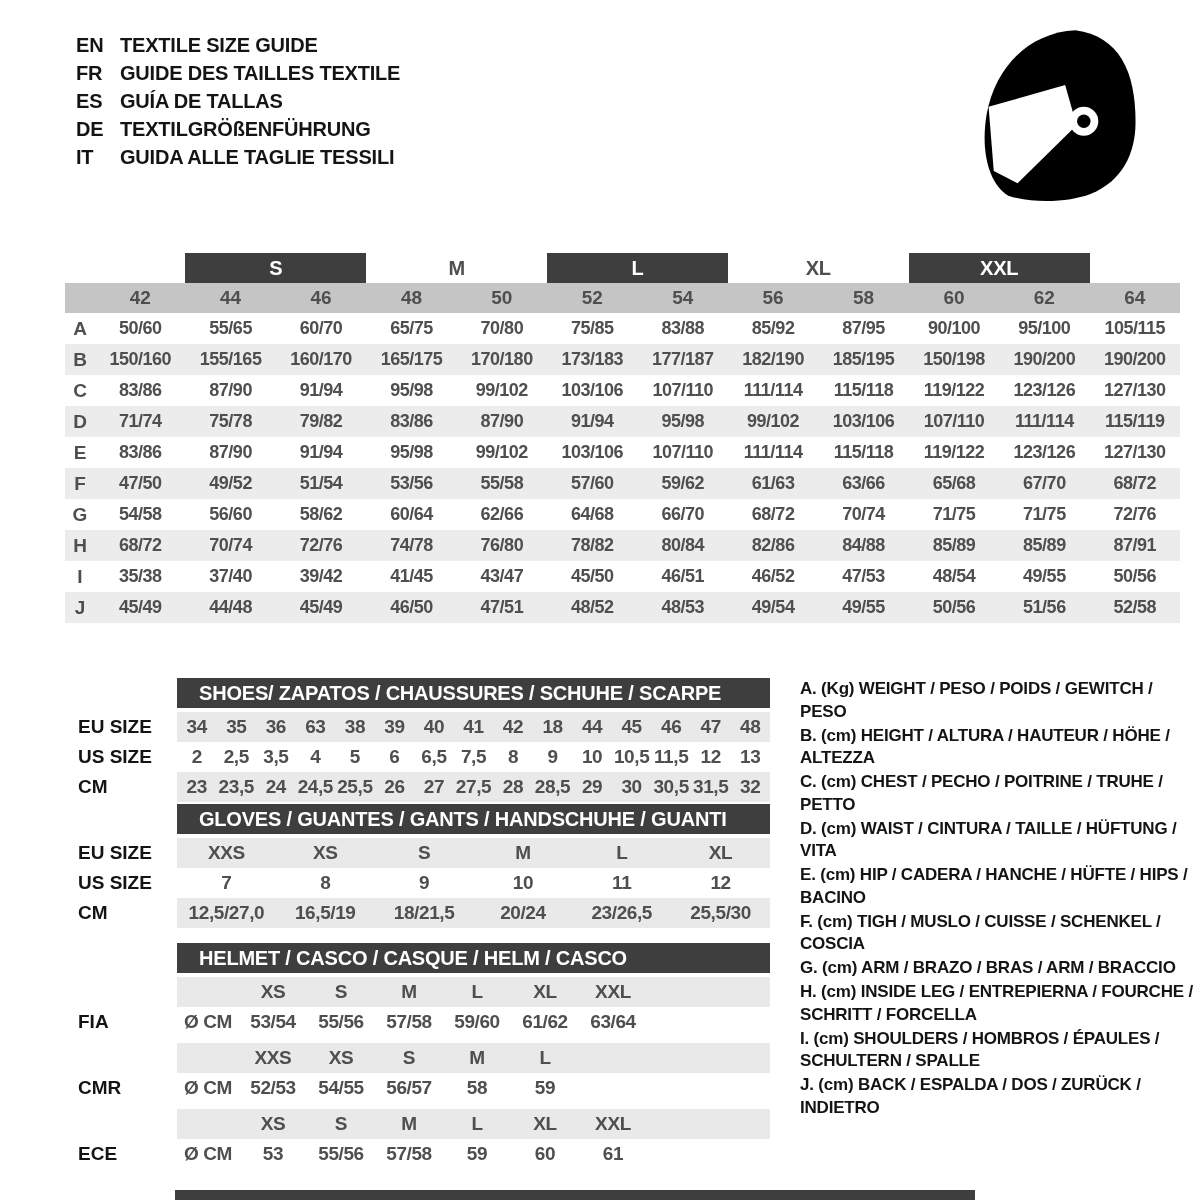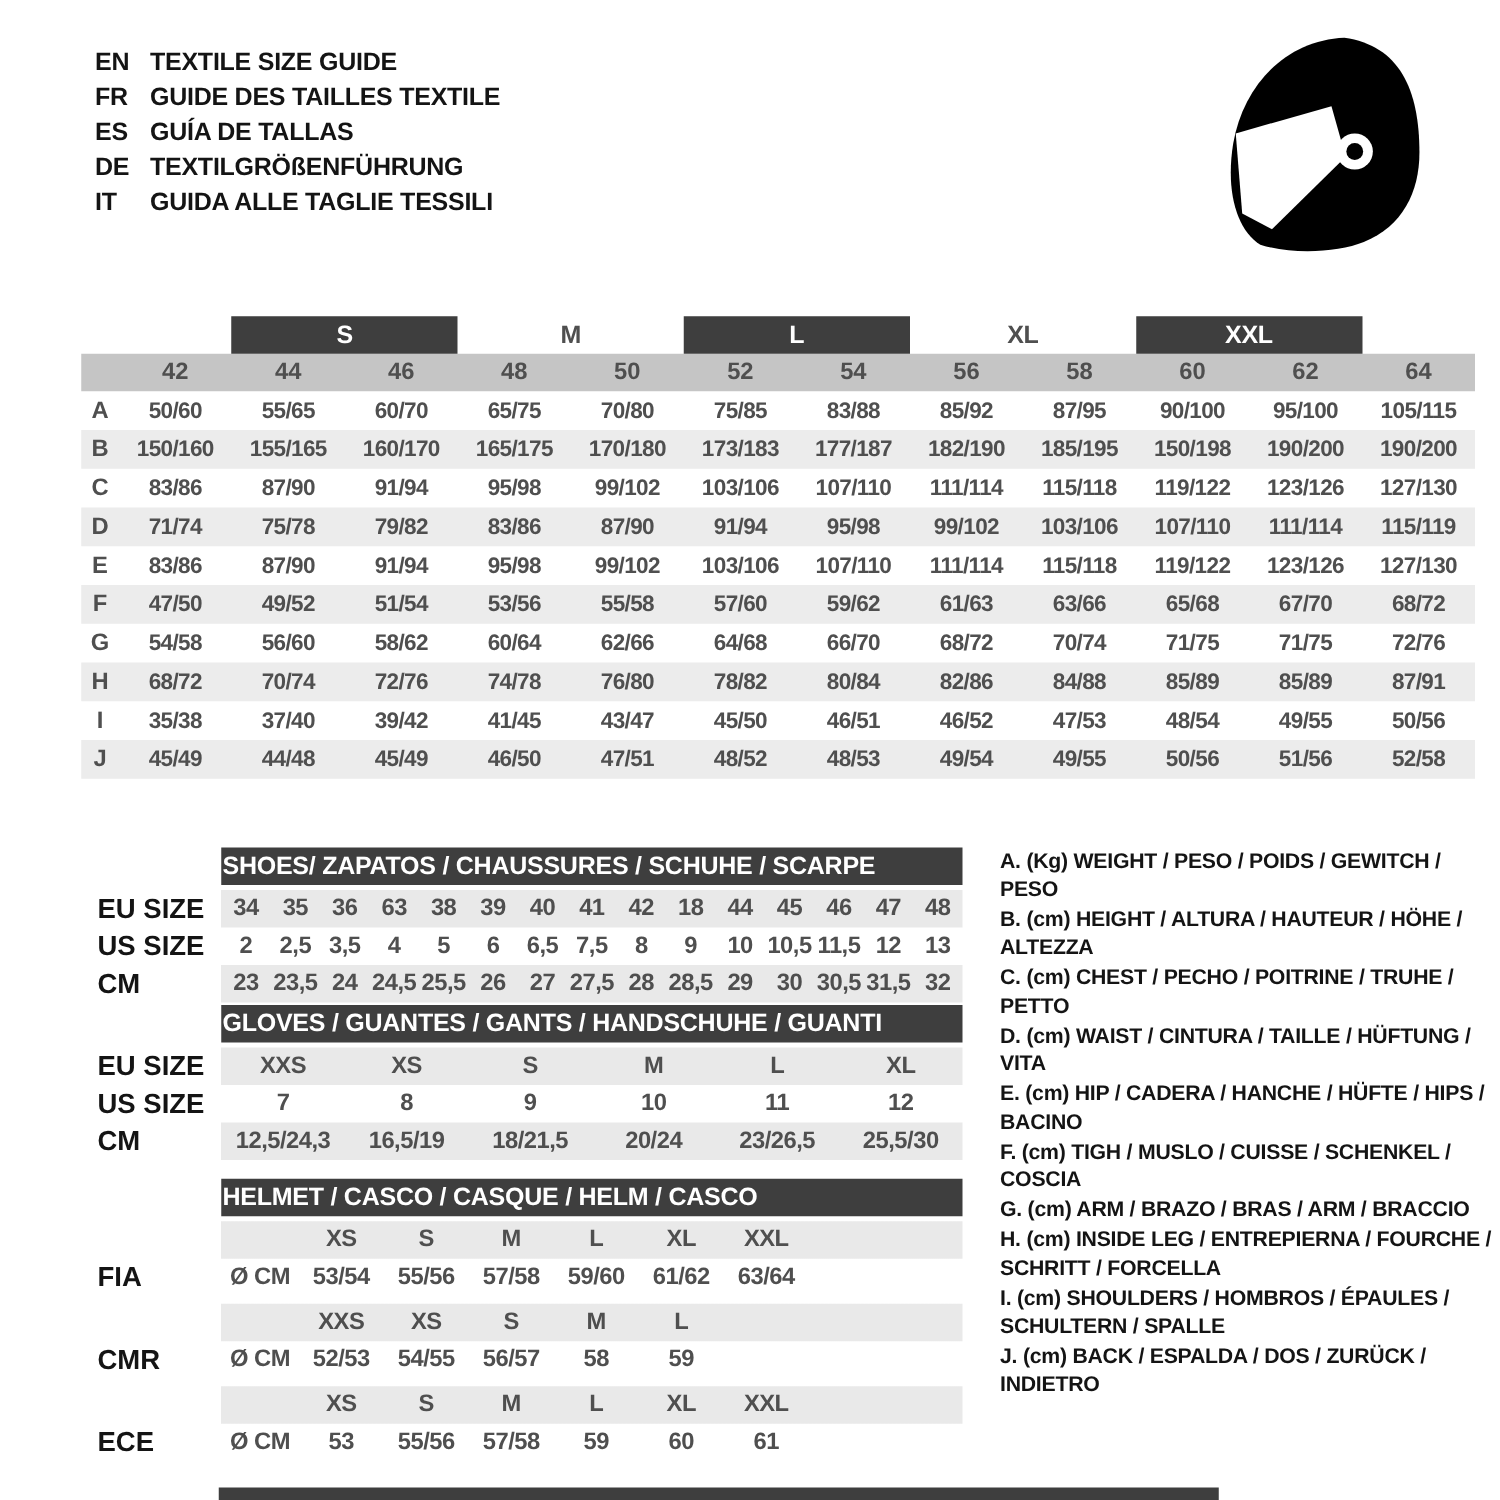--- a/index.html
+++ b/index.html
@@ -1,21 +1,21 @@
 <!DOCTYPE html>
 <html><head>
 <meta charset="utf-8">
 <style>
   html,body{margin:0;padding:0;background:#fff;}
   .page{position:relative;width:1200px;height:1200px;background:#ffffff;overflow:hidden;
         font-family:"Liberation Sans","DejaVu Sans",sans-serif;font-weight:700;}
 
   
   .lang-list{position:absolute;left:76px;top:34px;}
-  .lang-row{display:flex;height:28px;align-items:flex-end;font-size:20px;color:#141414;letter-spacing:-0.2px;}
+  .lang-row{display:flex;height:28px;align-items:flex-start;font-size:20px;color:#141414;letter-spacing:-0.2px;}
   .lang-code{width:44px;flex:0 0 44px;}
 
   
   .helmet-svg{position:absolute;left:972px;top:26px;}
 
   
   .main-table{position:absolute;left:65px;top:253px;width:1115px;}
   .mgrid{display:grid;grid-template-columns:30px repeat(12,1fr);}
   .band-row{height:30px;}
   .band-cell{display:flex;align-items:center;justify-content:center;font-size:20px;letter-spacing:-0.2px;}
@@ -24,29 +24,29 @@
   .num-row{height:30px;background:#c5c5c5;}
   .num-cell{display:flex;align-items:center;justify-content:center;font-size:19px;color:#4f4f4f;}
   .data-row{height:31px;}
   .data-row.alt{background:#ececec;}
   .row-label{display:flex;align-items:center;justify-content:center;font-size:19px;color:#4f4f4f;}
   .data-cell{display:flex;align-items:center;justify-content:center;font-size:18px;color:#4f4f4f;letter-spacing:-0.5px;}
 
   
   .section{position:absolute;left:65px;width:705px;}
   .sec-title{margin-left:112px;height:30px;background:#3e3e3e;color:#ffffff;display:flex;align-items:center;
-             padding-left:1px;font-size:20px;letter-spacing:-0.2px;}
+             padding-left:22px;font-size:20px;letter-spacing:-0.2px;}
   .srow{display:grid;height:30px;align-items:center;}
   .shoes-grid{grid-template-columns:112px repeat(15,1fr);}
   .gloves-grid{grid-template-columns:112px repeat(6,1fr);}
   .helm-grid{grid-template-columns:112px 62px repeat(6,68px) 1fr;}
   .banded{background:linear-gradient(to right,rgba(0,0,0,0) 112px,#e9e9e9 112px);}
   .gap{margin-top:4px;}
   .gap6{margin-top:6px;}
-  .sec-label{display:flex;align-items:center;font-size:22px;color:#141414;padding-left:13px;}
+  .sec-label{display:flex;align-items:center;font-size:19px;color:#141414;padding-left:13px;}
   .scell{display:flex;align-items:center;justify-content:center;font-size:19px;color:#4f4f4f;letter-spacing:-0.4px;}
 
   
   .legend{position:absolute;left:800px;top:678px;width:402px;color:#141414;}
   .legend-item{font-size:17px;line-height:22.5px;margin-bottom:1.5px;letter-spacing:-0.2px;}
 
   
   .bottom-bar{position:absolute;left:175px;top:1190px;width:800px;height:10px;background:#3e3e3e;}
 </style>
 </head>
@@ -333,21 +333,21 @@
         <div class="sec-label">US SIZE</div>
         <div class="scell">7</div>
         <div class="scell">8</div>
         <div class="scell">9</div>
         <div class="scell">10</div>
         <div class="scell">11</div>
         <div class="scell">12</div>
       </div>
       <div class="srow gloves-grid banded">
         <div class="sec-label">CM</div>
-        <div class="scell">12,5/24,3</div>
+        <div class="scell">12,5/27,0</div>
         <div class="scell">16,5/19</div>
         <div class="scell">18/21,5</div>
         <div class="scell">20/24</div>
         <div class="scell">23/26,5</div>
         <div class="scell">25,5/30</div>
       </div>
     </div>
   <div class="section" id="helmetSection" style="top:943px">
       <div class="sec-title">HELMET / CASCO / CASQUE / HELM / CASCO</div>
       <div class="srow helm-grid banded gap">

